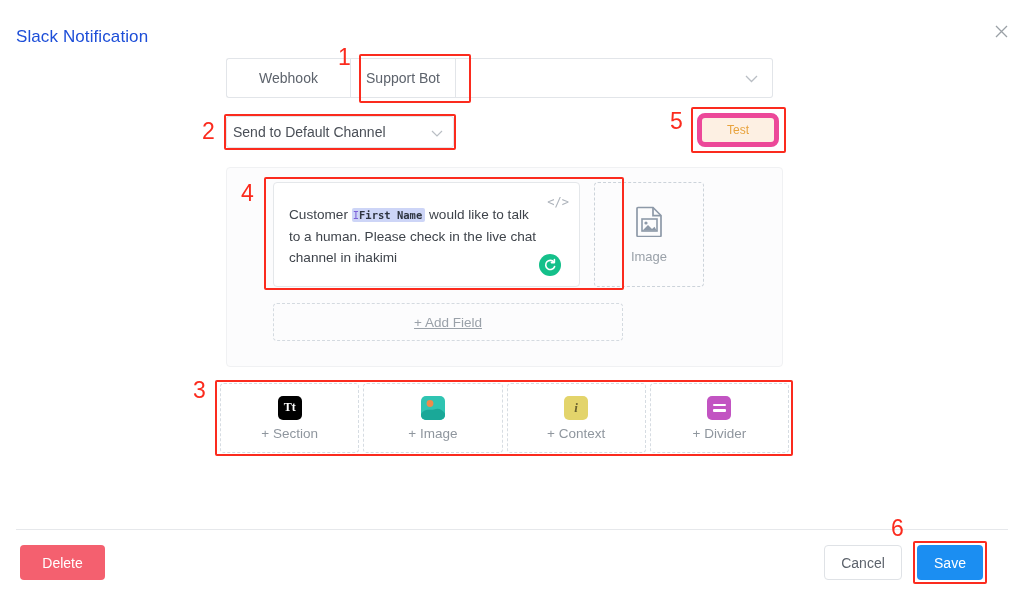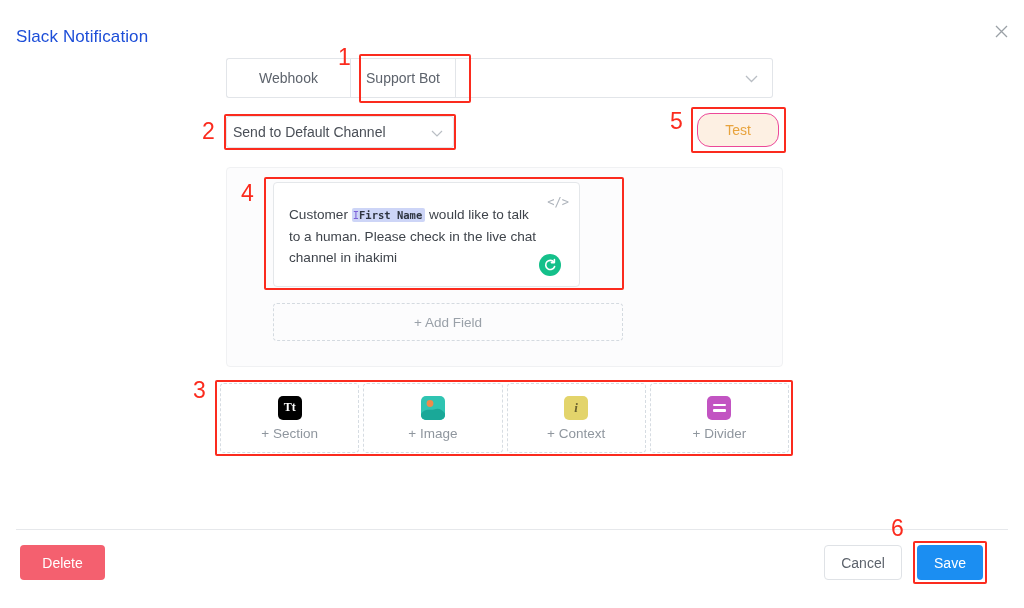--- a/index.html
+++ b/index.html
@@ -47,23 +47,23 @@
     position: absolute; left: 226px; top: 116px;
     width: 228px; height: 32px; background: #fff;
     border: 1px solid #e2e5e9; border-radius: 3px;
     display: flex; align-items: center; padding: 0 6px;
     font-size: 14px; color: #4a4f57; cursor: pointer;
   }
   .channel-select .chev { right: 10px; }
   .test-btn {
     position: absolute; left: 697px; top: 113px;
     width: 82px; height: 34px;
-    background: #fdf0e3; border: 1px solid #ec4899; border-radius: 13px;
+    background: #fdf0e3; border: 5px solid #ec4899; border-radius: 8px;
     display: flex; align-items: center; justify-content: center;
-    font-size: 14px; color: #e8a33d; cursor: pointer;
+    font-size: 12px; color: #e8a33d; cursor: pointer;
   }
 
   
   .builder {
     position: absolute; left: 226px; top: 167px;
     width: 557px; height: 200px;
     background: #fcfcfd; border: 1px solid #f0f1f3; border-radius: 4px;
   }
   .blocks-row { position: absolute; left: 46px; top: 14px; display: flex; gap: 14px; }
 
@@ -102,21 +102,21 @@
     display: flex; flex-direction: column; align-items: center; justify-content: center;
     gap: 8px; background: transparent; cursor: pointer;
   }
   .image-drop .lbl { font-size: 13px; color: #9aa1a9; }
 
   .add-field {
     position: absolute; left: 46px; top: 135px;
     width: 350px; height: 38px;
     border: 1px dashed #d4dae0; border-radius: 4px;
     display: flex; align-items: center; justify-content: center;
-    font-size: 13.5px; color: #9aa1a9; cursor: pointer;
+    font-size: 13.5px; color: #9aa1a9; cursor: pointer; text-decoration: underline;
   }
 
   
   .palette {
     position: absolute; left: 218px; top: 383px;
     width: 573px; height: 70px;
     display: flex; gap: 0;
   }
   .pal-item {
     flex: 1; margin: 0 2px;
@@ -209,20 +209,32 @@
         </div>
         <div class="code-icon">&lt;/&gt;</div>
         <div class="refresh-badge">
           <svg width="14" height="14" viewBox="0 0 14 14" aria-hidden="true">
             <path d="M11 4.2 A4.6 4.6 0 1 0 11.6 8.6" stroke="#fff" stroke-width="1.6" fill="none" stroke-linecap="round"></path>
             <path d="M11.4 1.6 L11.4 4.6 L8.4 4.6" stroke="#fff" stroke-width="1.6" fill="none" stroke-linecap="round" stroke-linejoin="round"></path>
           </svg>
         </div>
       </div>
 
+      <div class="image-drop">
+        <span>
+          <svg width="27" height="31" viewBox="0 0 27 31" aria-hidden="true">
+            <path d="M2 1.5 h15 l8 8 v20 a1 1 0 0 1 -1 1 h-22 a1 1 0 0 1 -1 -1 v-27 a1 1 0 0 1 1 -1 z" fill="none" stroke="#8d99a8" stroke-width="1.7"></path>
+            <path d="M17 1.6 v8 h8" fill="none" stroke="#8d99a8" stroke-width="1.7"></path>
+            <rect x="6" y="13" width="15" height="12" fill="none" stroke="#8d99a8" stroke-width="1.6"></rect>
+            <circle cx="10" cy="17" r="1.6" fill="#8d99a8"></circle>
+            <path d="M6.6 24.6 L12 19 L16 23 L18.5 20.8 L20.6 24.6 z" fill="#8d99a8"></path>
+          </svg>
+        </span>
+        <span class="lbl">Image</span>
+      </div>
 
     </div>
 
     <div class="add-field">+ Add Field</div>
   </div>
 
   <div class="palette">
 
     <div class="pal-item">
       <span class="pal-ico ico-section">Tt</span>

